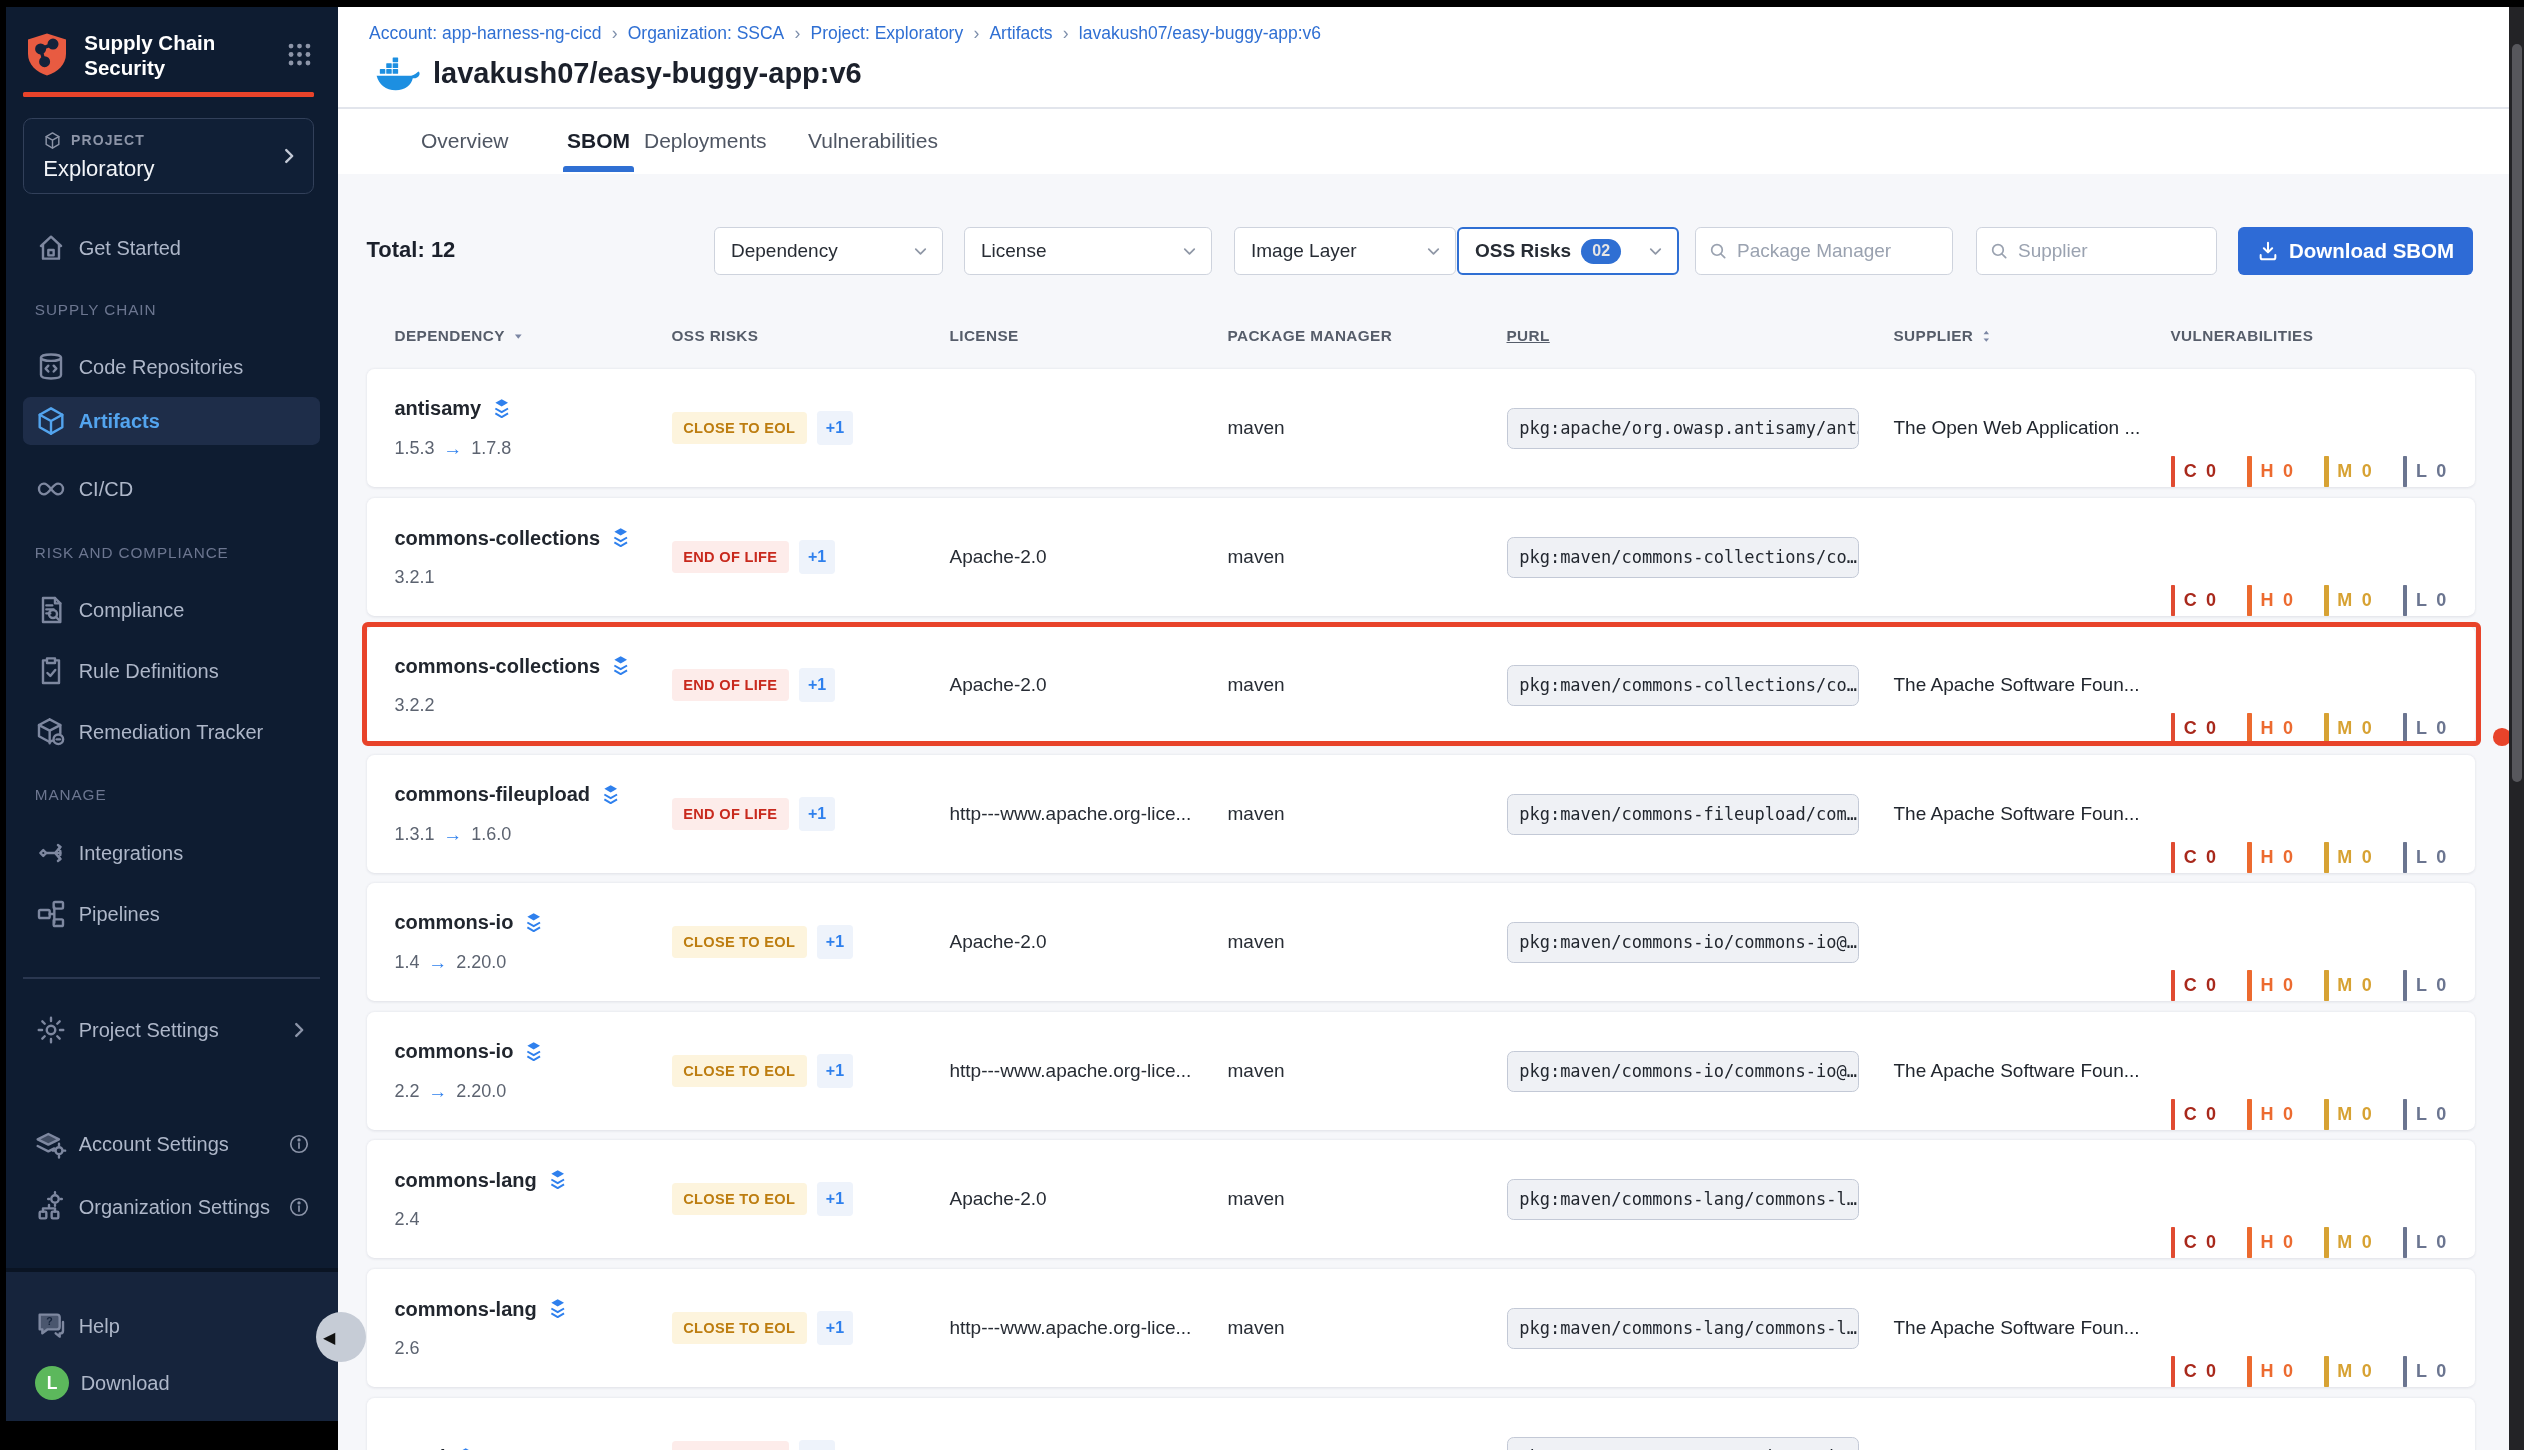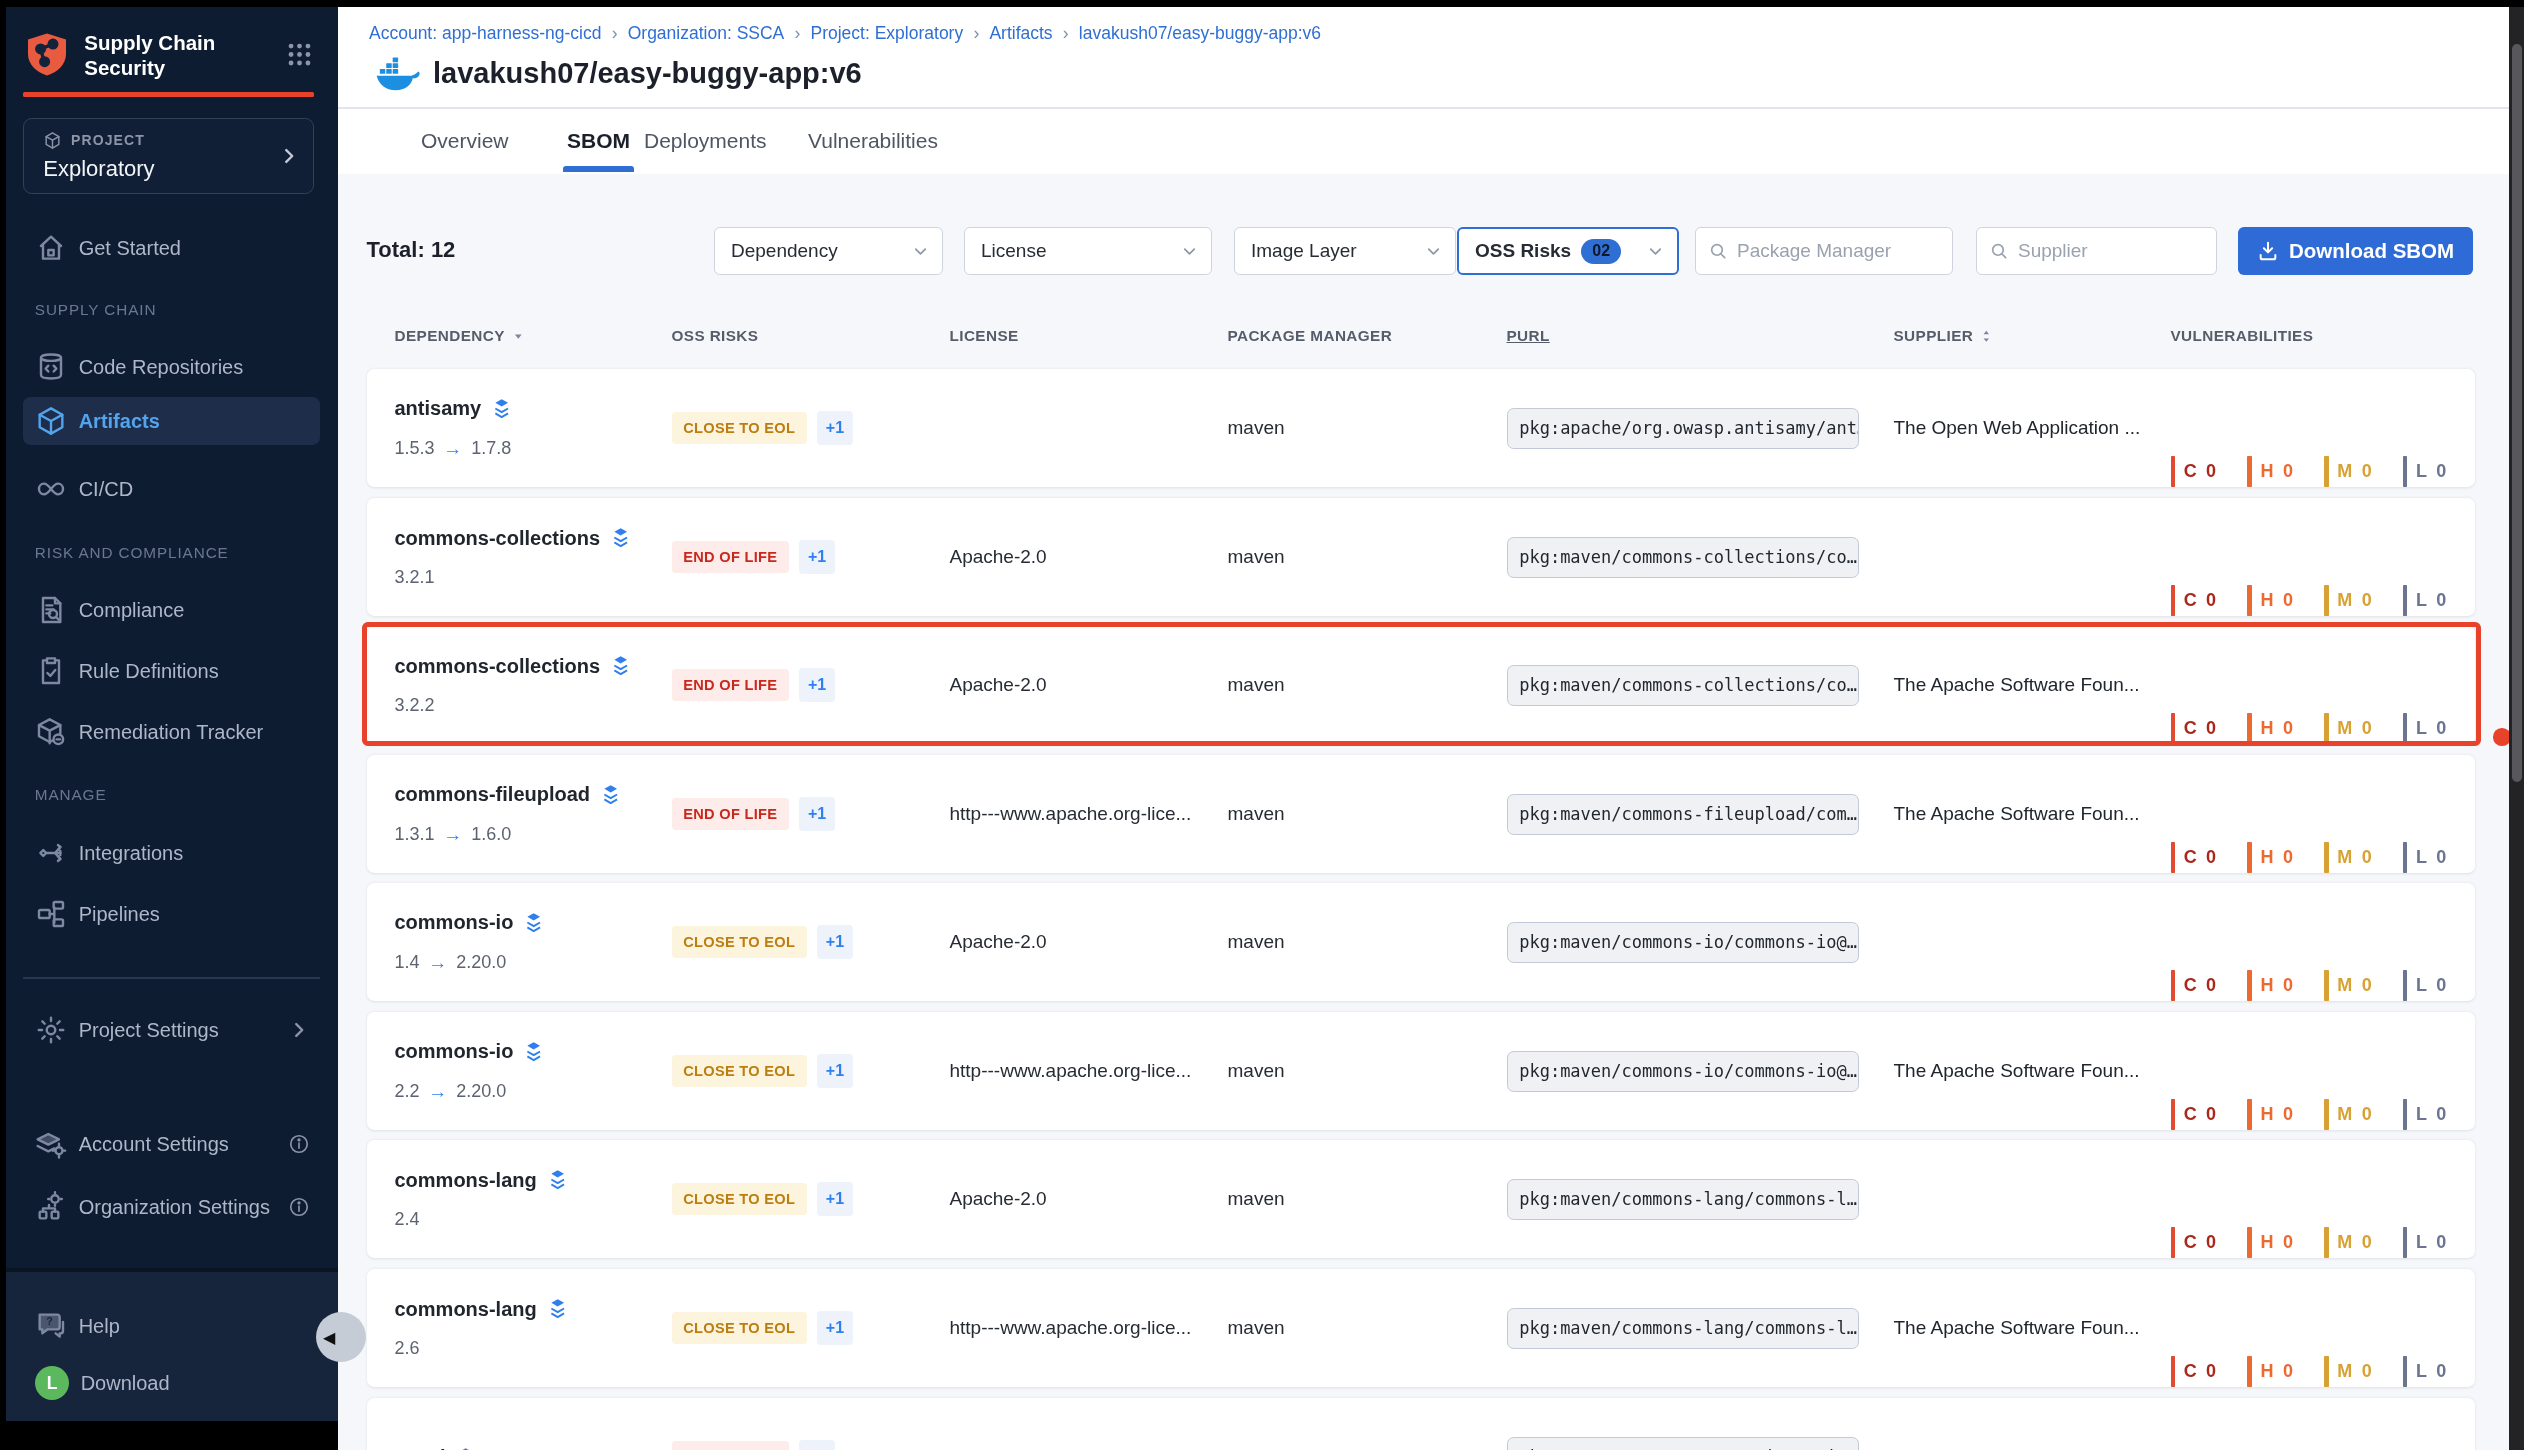--- a/index.html
+++ b/index.html
@@ -47,21 +47,21 @@
   .tab.active { color:#1b202b; font-weight:bold; }
   .tab.active::after { content:""; position:absolute; left:-4.4px; right:-4.4px; bottom:0; height:6.6px; background:var(--link-blue,#2f6fd3); border-radius:2.9px 2.9px 0 0; }
   .content-bg { position:absolute; left:0; top:167px; width:100%; height:1276px; background:#f6f7fa; }
 
   
   .total { position:absolute; left:28.5px; top:230px; font-size:22px; font-weight:bold; color:#1b202b; }
   .ctrl { position:absolute; top:220px; height:48px; background:#fff; border:1.5px solid #ced3dd; border-radius:5.8px; display:flex; align-items:center; font-size:19px; color:#272c34; cursor:pointer; }
   .ctrl .chev { margin-left:auto; margin-right:11.7px; width:19px; height:19px; color:#8f97a6; flex:0 0 auto; }
   .ctrl.dd { padding-left:16px; }
   .ctrl.oss { border:2.2px solid var(--link-blue,#2f6fd3); font-weight:bold; gap:10.2px; }
-  .oss-count { background:var(--link-blue,#2f6fd3); color:#0f172a; font-size:16px; font-weight:bold; border-radius:730px; padding:3.7px 11px; }
+  .oss-count { background:var(--link-blue,#2f6fd3); color:#e5e5e5; font-size:16px; font-weight:bold; border-radius:730px; padding:3.7px 11px; }
   .ctrl.search { padding-left:11.7px; gap:8.8px; cursor:text; }
   .ctrl.search .sicon { width:20.5px; height:20.5px; color:#9aa2b0; flex:0 0 auto; }
   .ctrl.search input { border:none; outline:none; font-size:19px; color:#272c34; width:100%; font-family:"Liberation Sans",sans-serif; background:transparent; }
   .ctrl.search input::placeholder { color:#9aa2b0; }
   .dl-btn { position:absolute; top:220px; left:1900px; width:235px; height:48px; background:#2e6bd6; border:none; border-radius:5.8px; color:#fff; font-size:20.5px; font-weight:bold; display:flex; align-items:center; justify-content:center; gap:10.2px; cursor:pointer; font-family:"Liberation Sans",sans-serif; }
   .dl-btn .icon { width:22px; height:22px; }
 
   
   .thead { position:absolute; left:28.5px; top:310px; width:2108px; height:37px; }
   .th { position:absolute; top:0; height:37px; display:flex; align-items:center; gap:5.8px; font-size:15.3px; font-weight:bold; letter-spacing:0.4px; color:#565d6a; }

